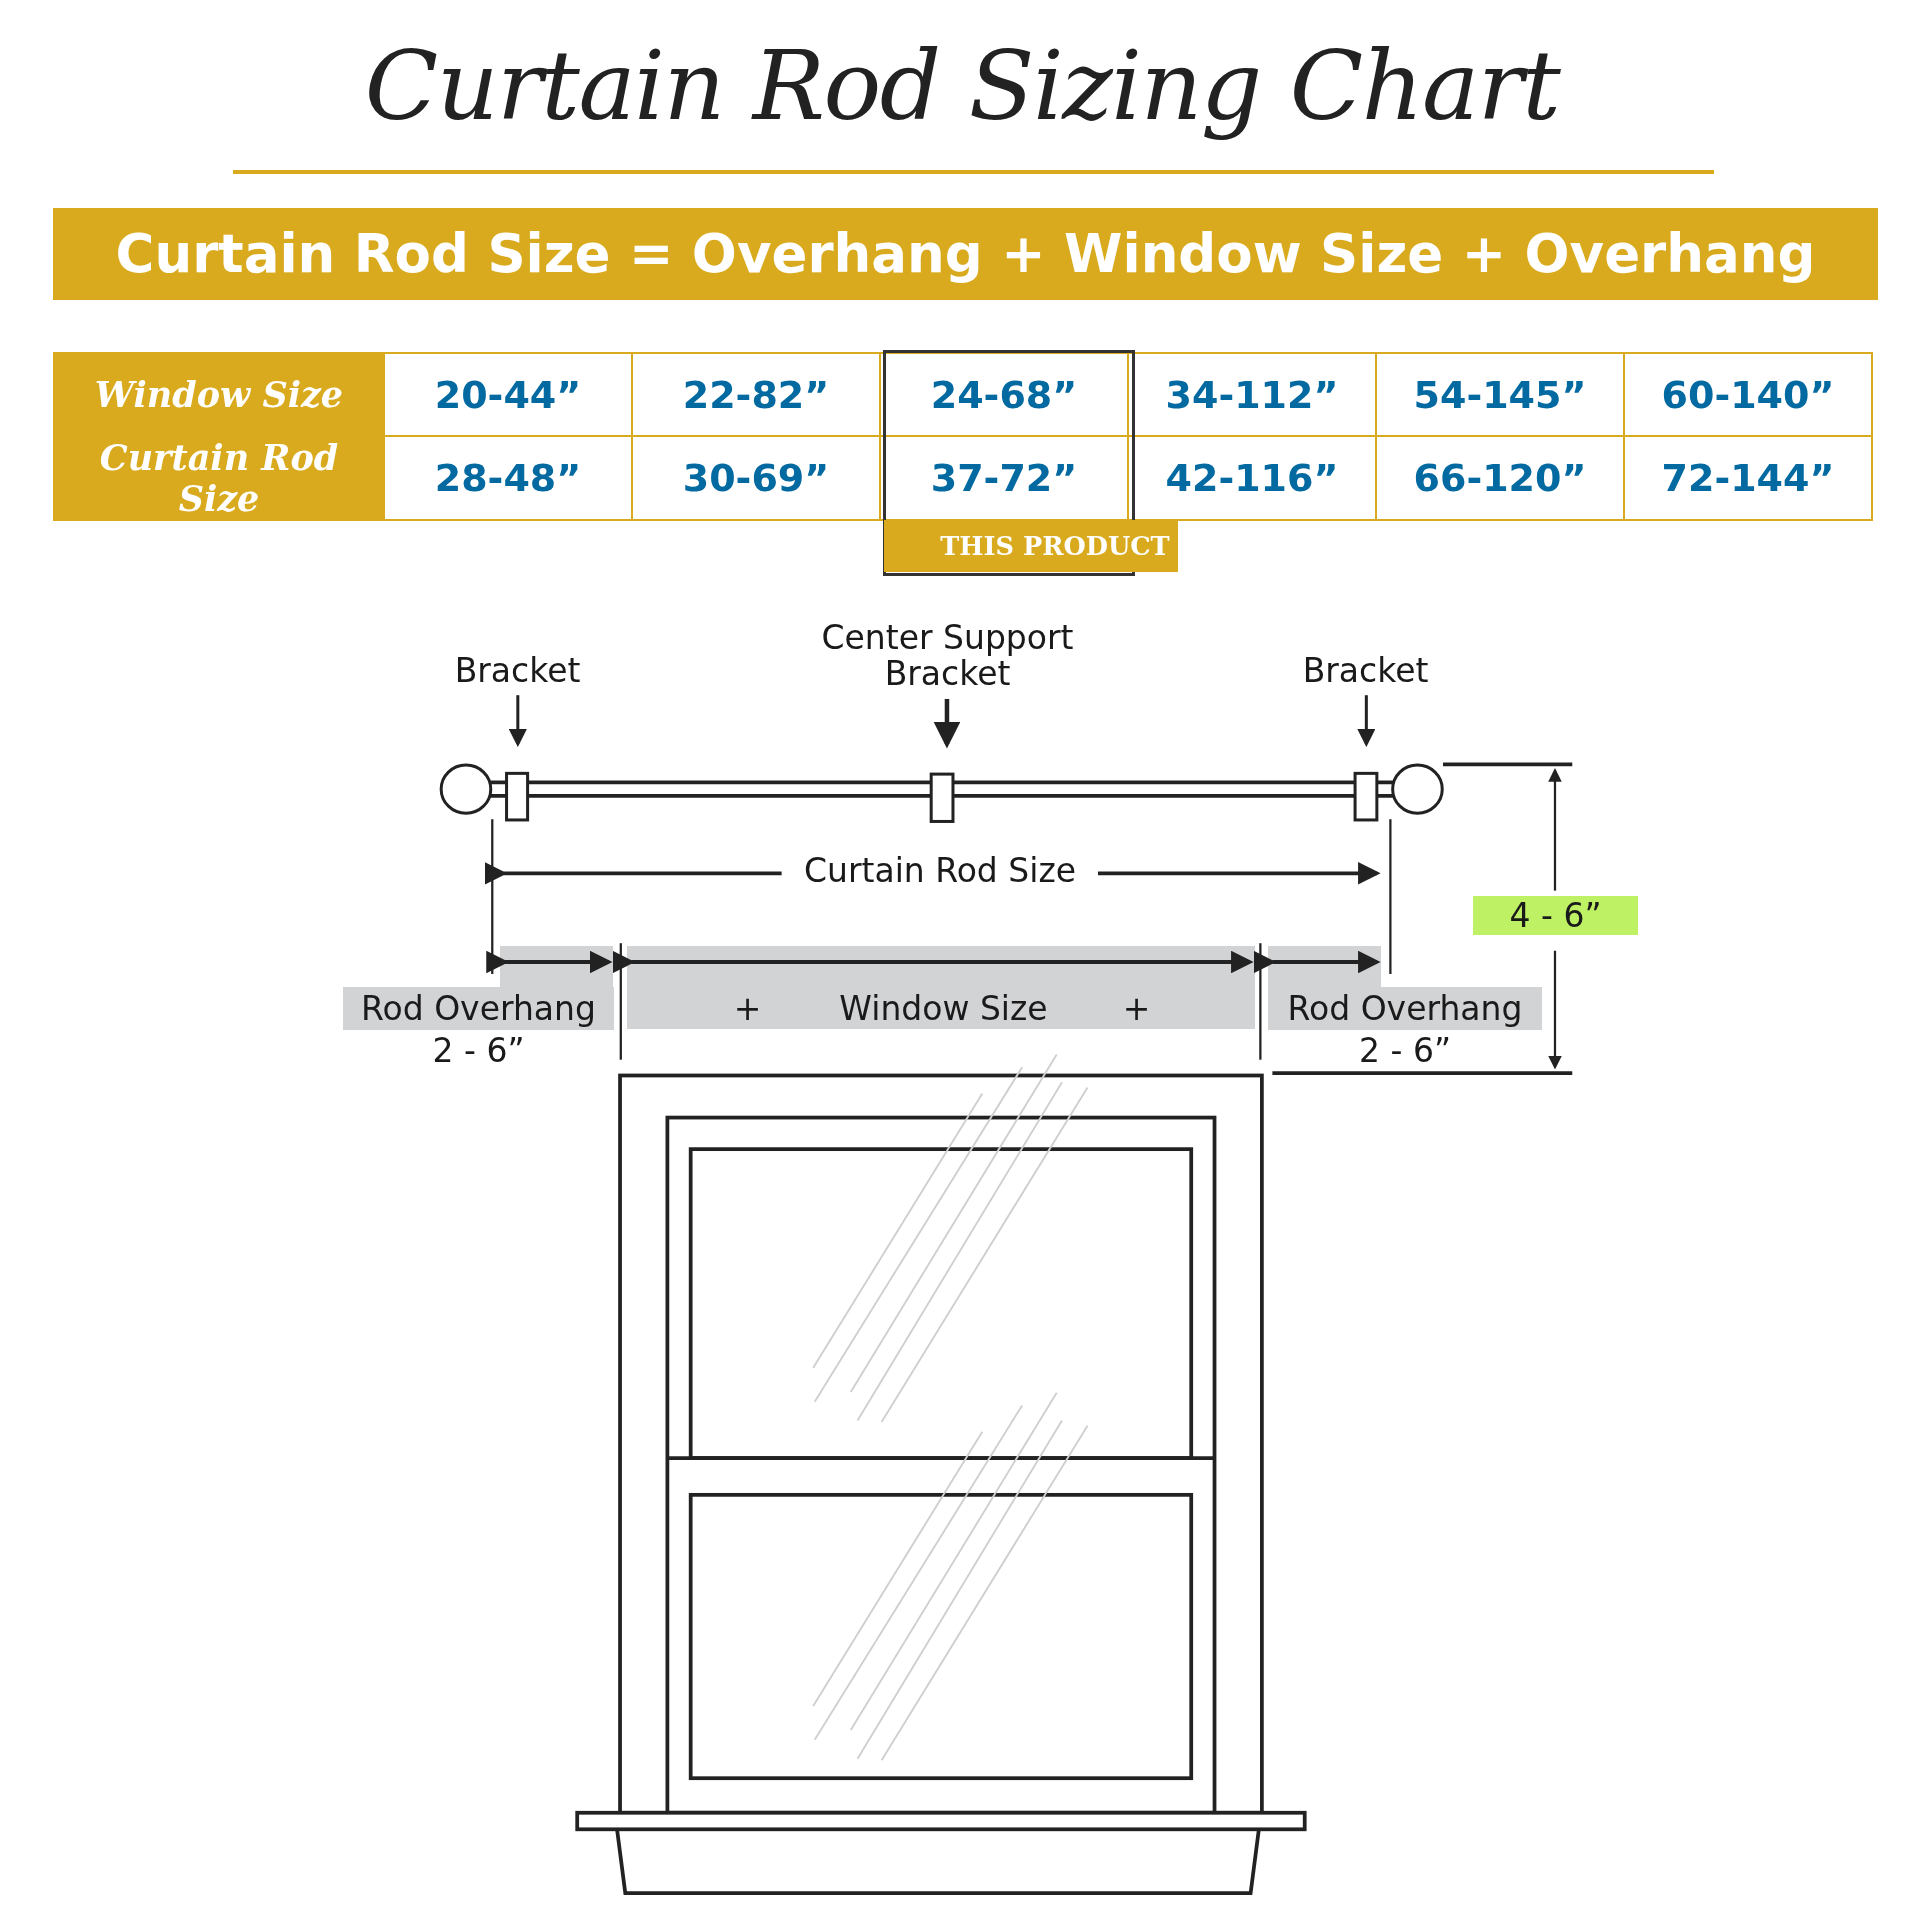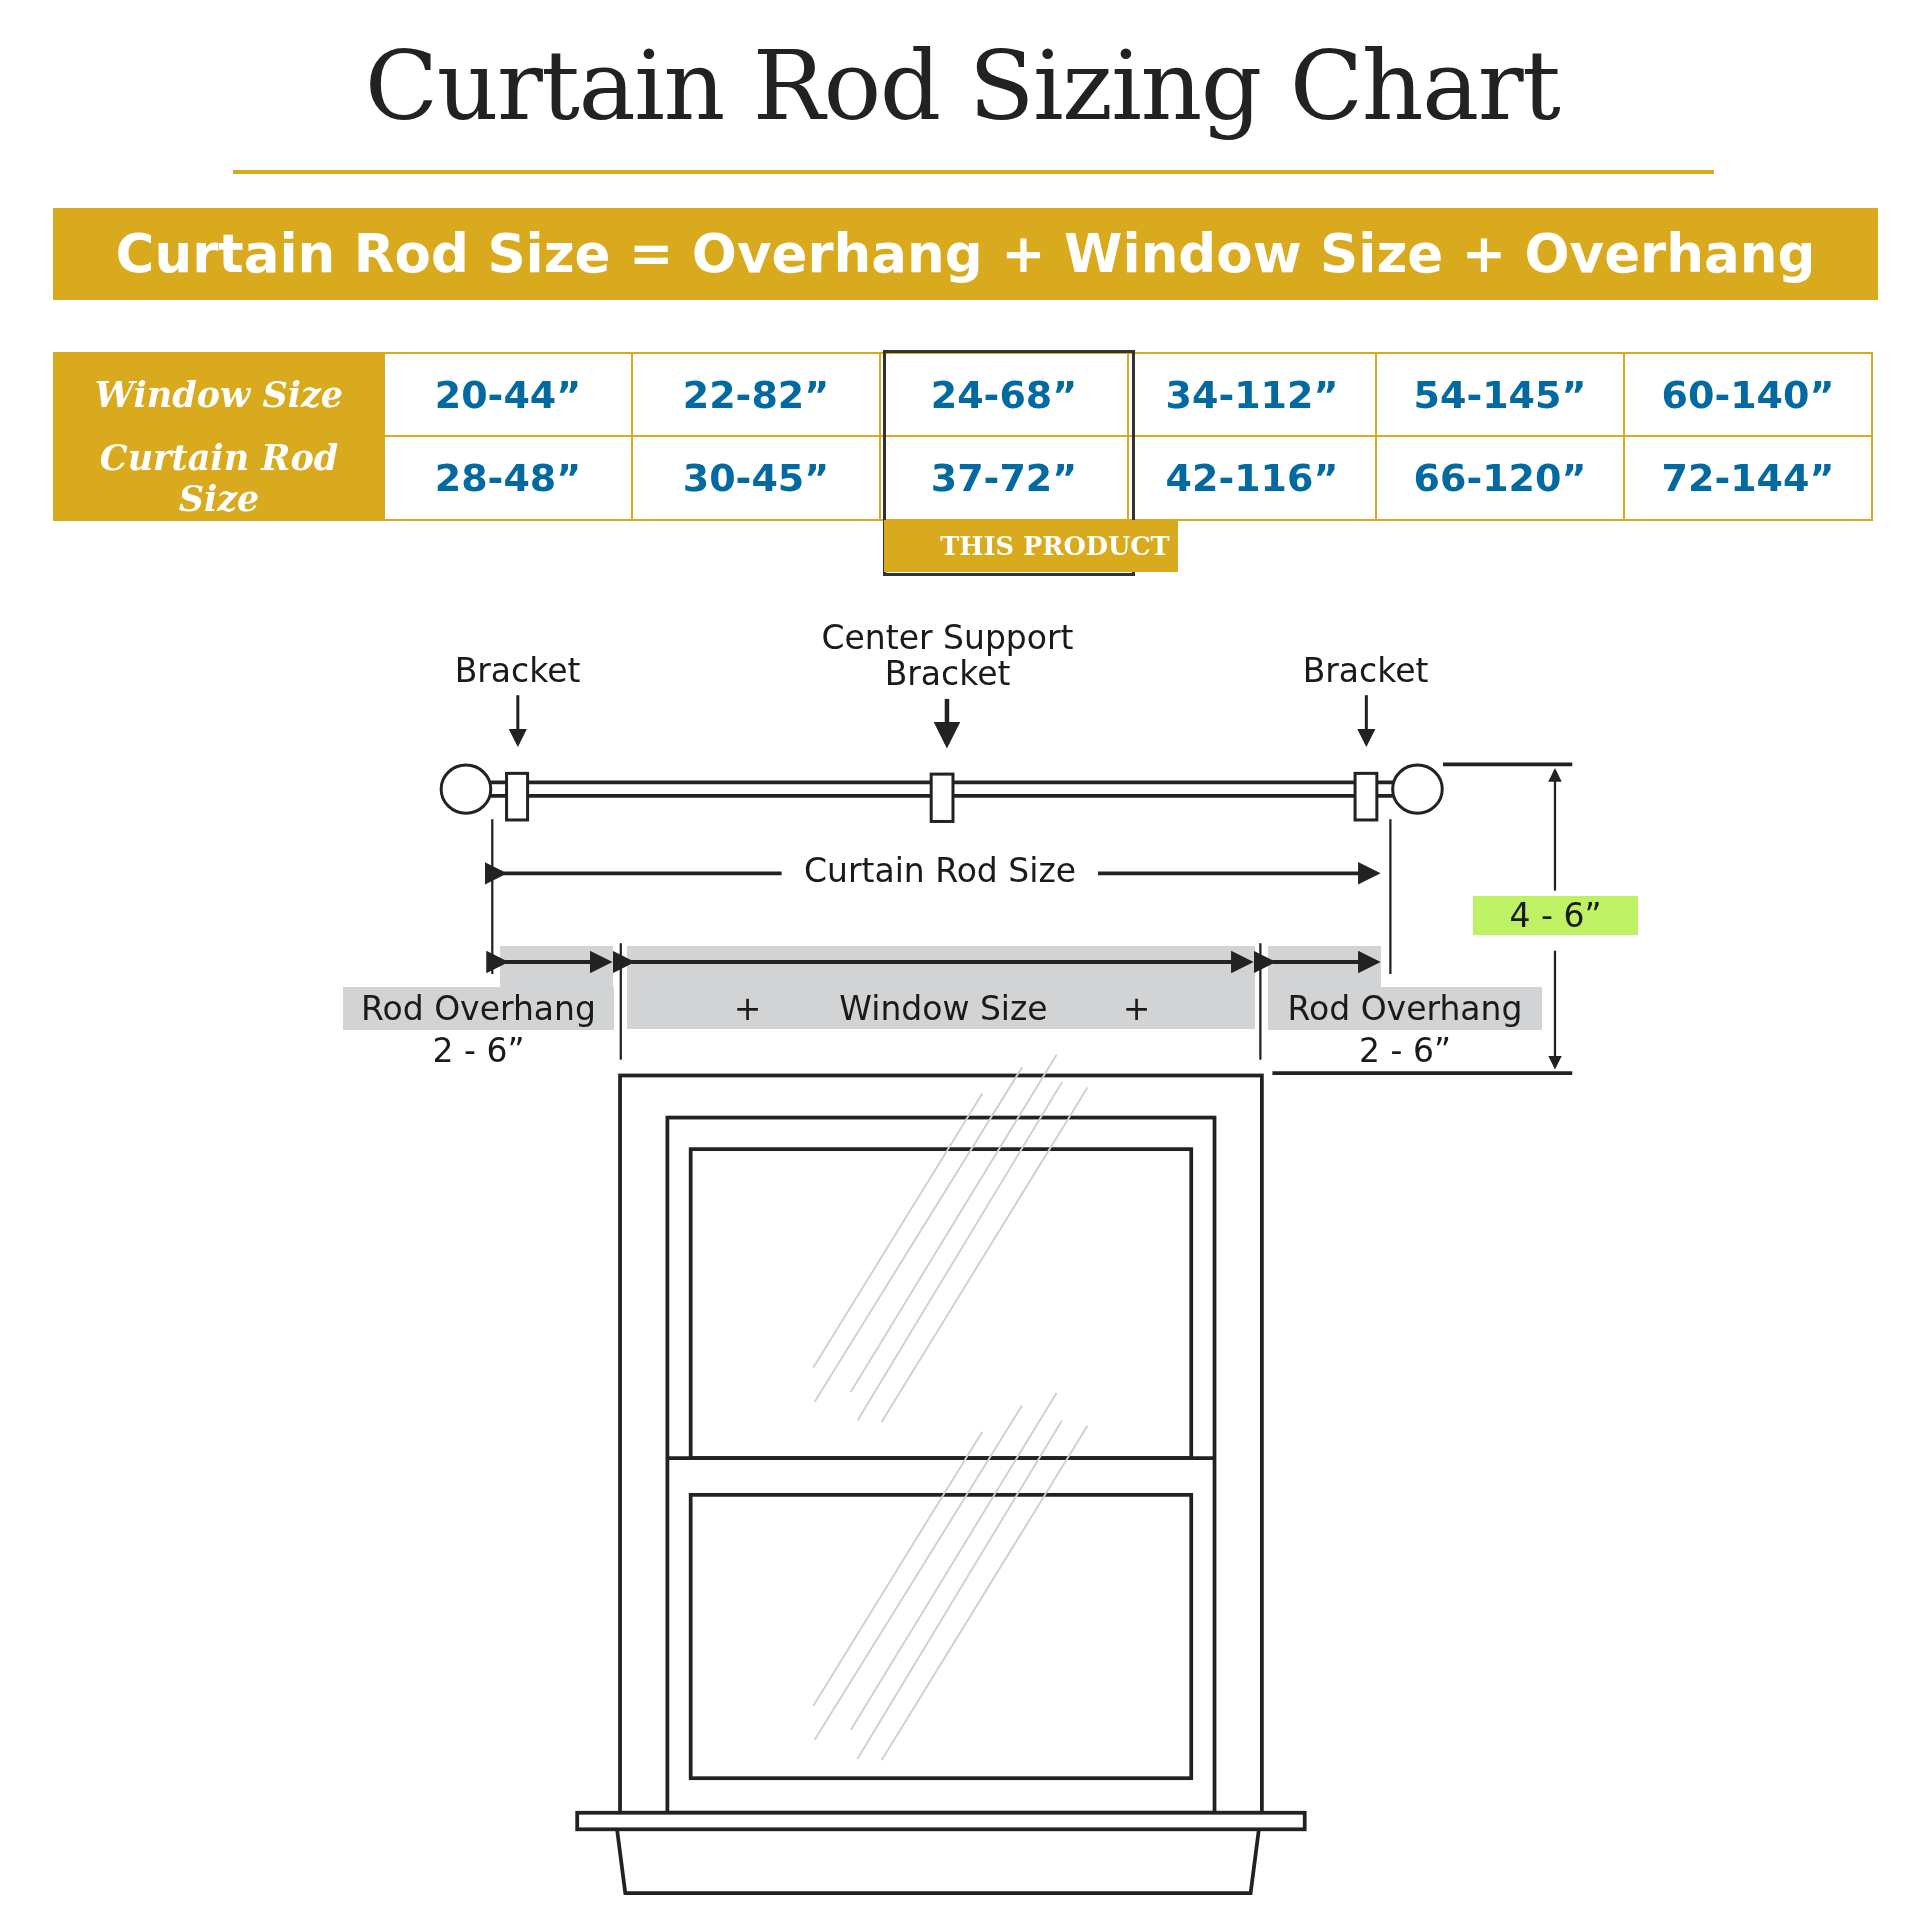--- a/index.html
+++ b/index.html
@@ -1,18 +1,18 @@
 <!DOCTYPE html>
 <html style="font-size:12px"><head>
 <meta charset="utf-8">
 <style>
   html, body { margin:0; padding:0; background:#ffffff; }
   body { width:1924px; height:1924px; position:relative; overflow:hidden; font-family:"DejaVu Sans", sans-serif; color:#1a1a1a; }
   .abs { position:absolute; }
-  #title { left:0; width:1924px; top:30px; text-align:center; font-family:"DejaVu Serif", serif; font-size:96px; color:#222; letter-spacing:-1.5px; line-height:113px; }
+  #title { left:0; width:1924px; top:30px; text-align:center; font-family:"DejaVu Serif", serif; font-style:italic; font-size:96px; color:#222; letter-spacing:-1.5px; line-height:113px; }
   #rule { left:233px; width:1481px; top:170px; height:3.8px; background:#d9aa1e; }
   #banner { left:53px; width:1825px; top:208px; height:92px; background:#d9aa1e; color:#fff; font-weight:bold; font-size:53px; text-align:center; line-height:92px; }
   table#size-table { position:absolute; left:53px; top:352px; border-collapse:collapse; }
   #size-table td { border:2.3px solid #d9aa1e; height:81px; text-align:center; font-weight:bold; font-size:38px; color:#0369a1; padding:0; }
   #size-table td.hdr { background:#d9aa1e; color:#fff; font-family:"DejaVu Serif", serif; font-style:italic; font-size:35px; width:328px; border-color:#d9aa1e; }
   #size-table td.col { width:246px; }
   #highlight { left:883px; top:350px; width:246px; height:220px; border:3px solid #333; box-sizing:content-box; }
   #this-product { left:884px; top:520px; width:246px; height:52px; background:#d9aa1e; color:#fff; font-family:"DejaVu Serif", serif; font-weight:bold; font-size:25.6px; line-height:52px; text-align:center;padding-left:48px; }
   .lbl { font-size:33px; color:#1a1a1a; text-align:center; white-space:nowrap; }
   .gray { background:#d2d3d5; }
@@ -32,21 +32,21 @@
     <td class="col">20-44”</td>
     <td class="col">22-82”</td>
     <td class="col">24-68”</td>
     <td class="col">34-112”</td>
     <td class="col">54-145”</td>
     <td class="col">60-140”</td>
   </tr>
   <tr>
     <td class="hdr">Curtain Rod Size</td>
     <td class="col">28-48”</td>
-    <td class="col">30-45”</td>
+    <td class="col">30-69”</td>
     <td class="col">37-72”</td>
     <td class="col">42-116”</td>
     <td class="col">66-120”</td>
     <td class="col">72-144”</td>
   </tr>
 </tbody>
   </table>
 <div id="highlight" class="abs"></div>
 <div id="this-product" class="abs">THIS PRODUCT</div>
 

